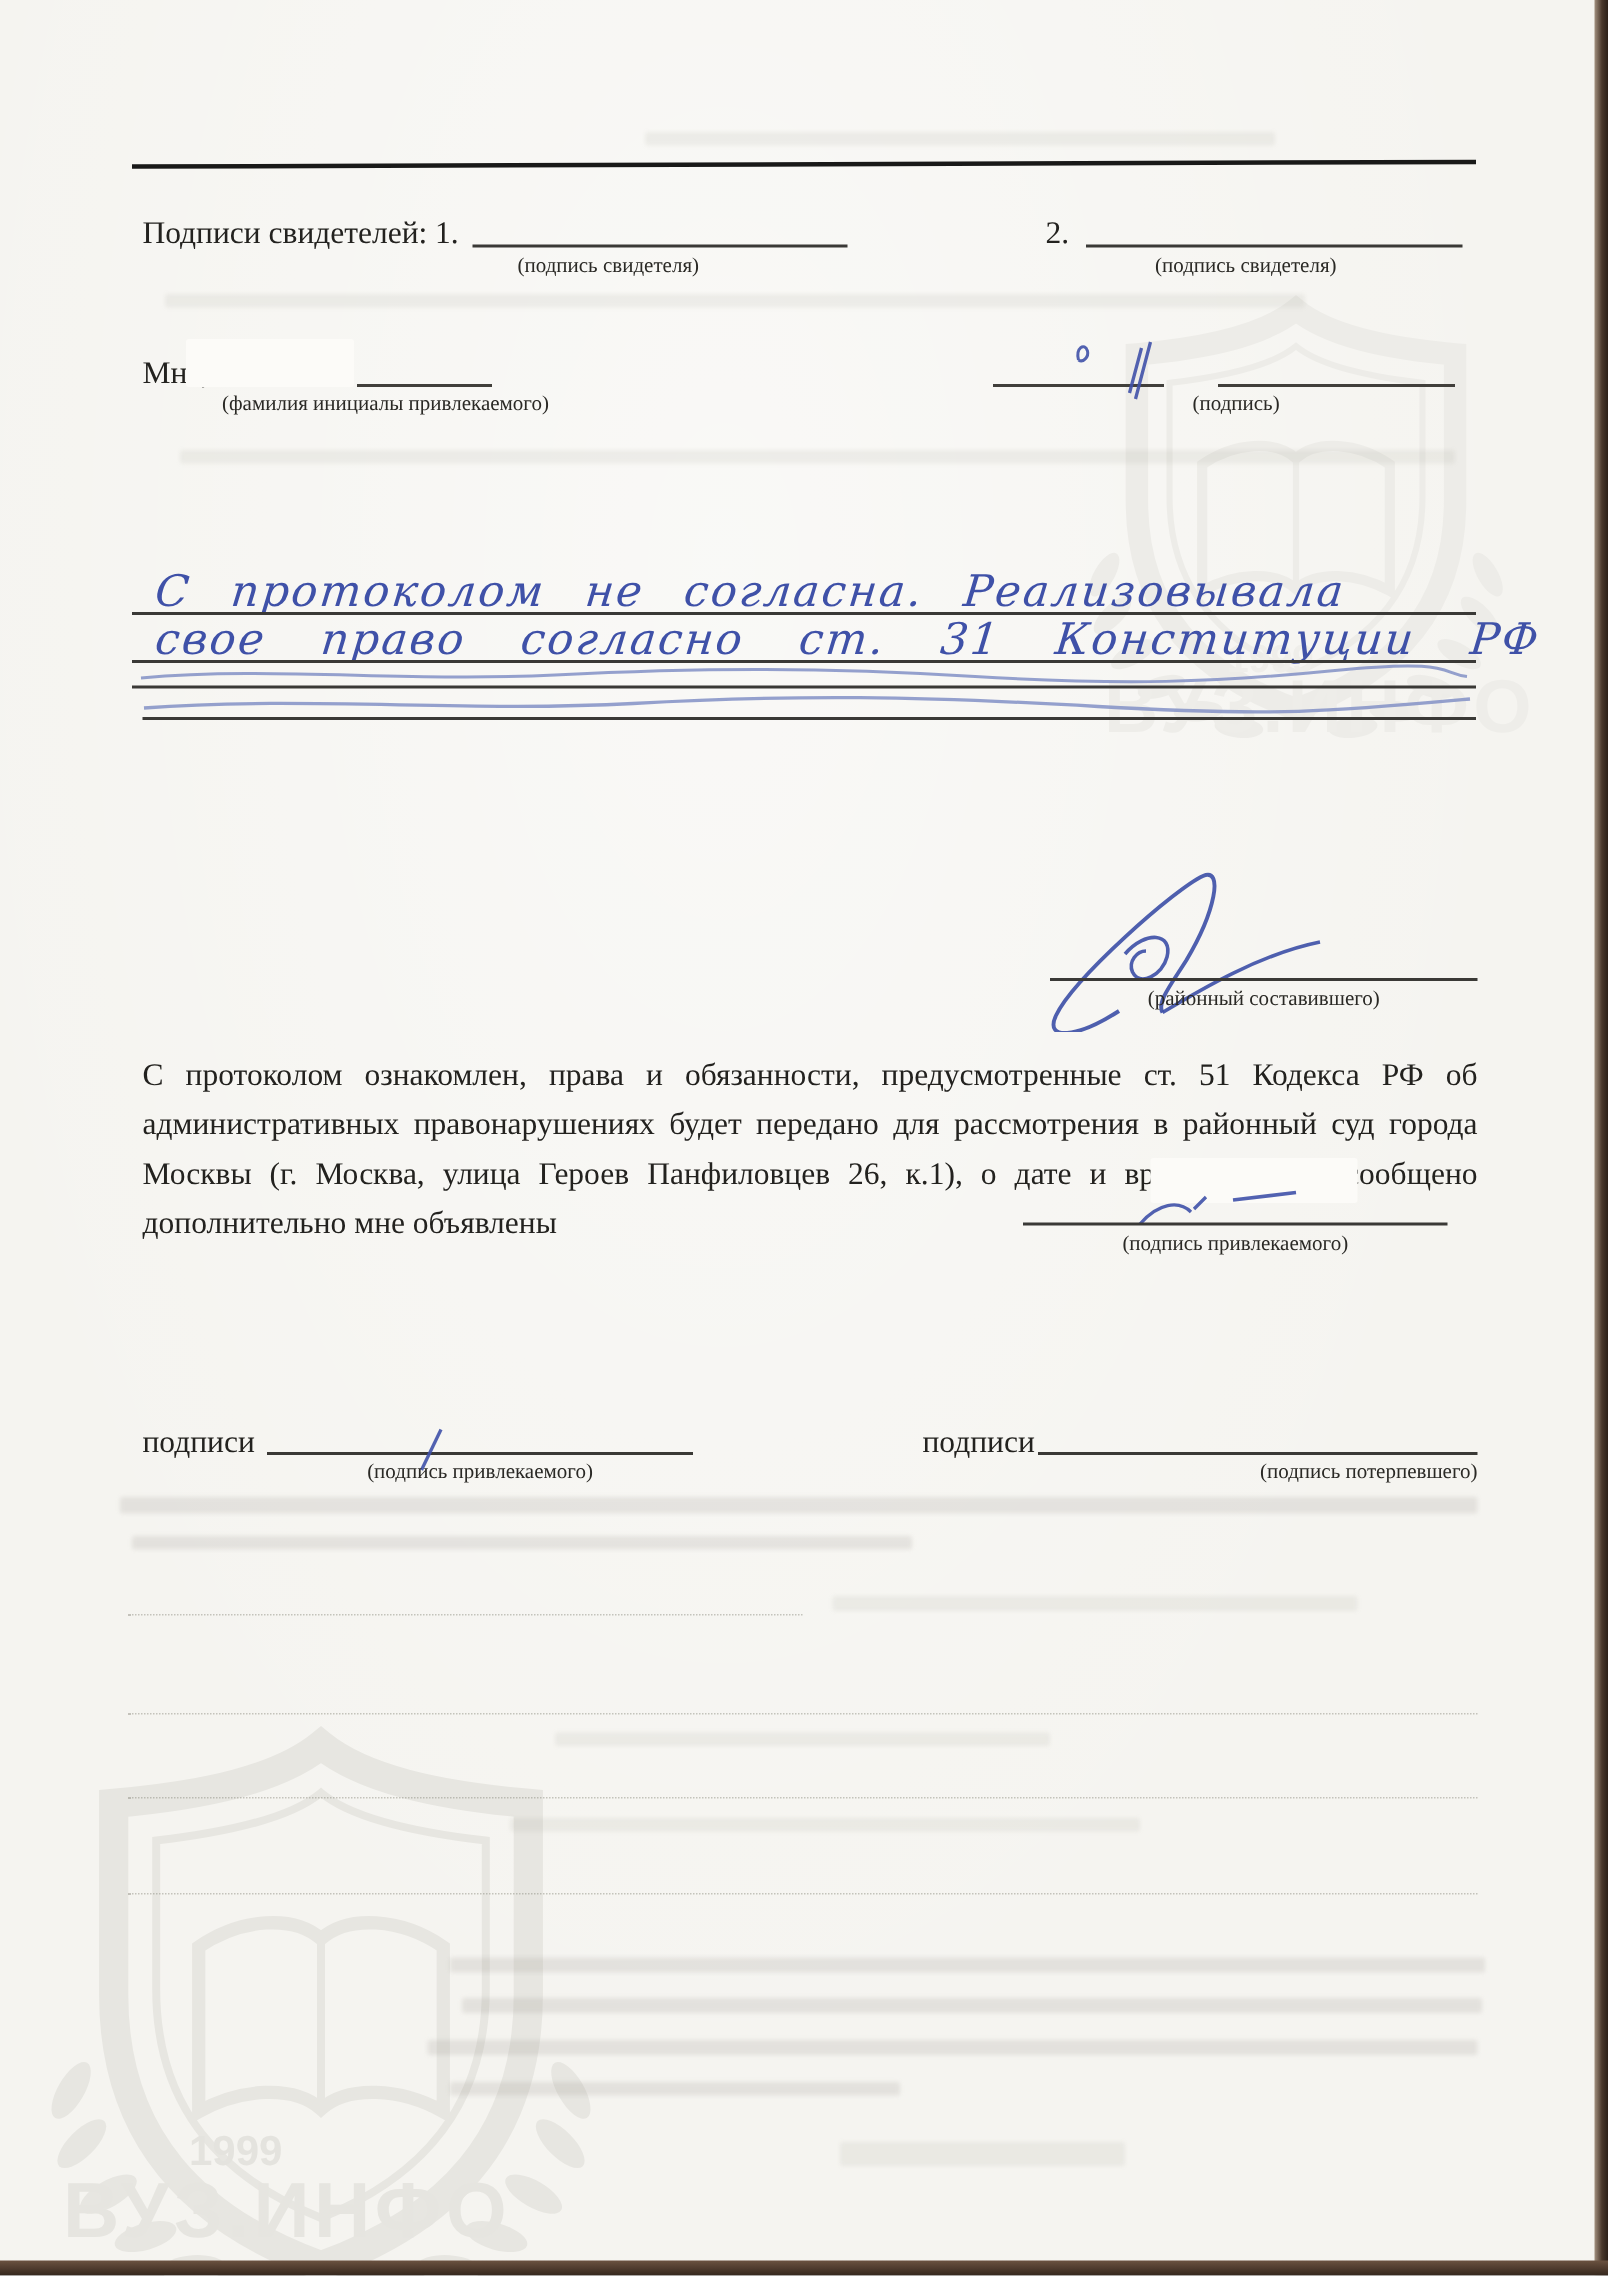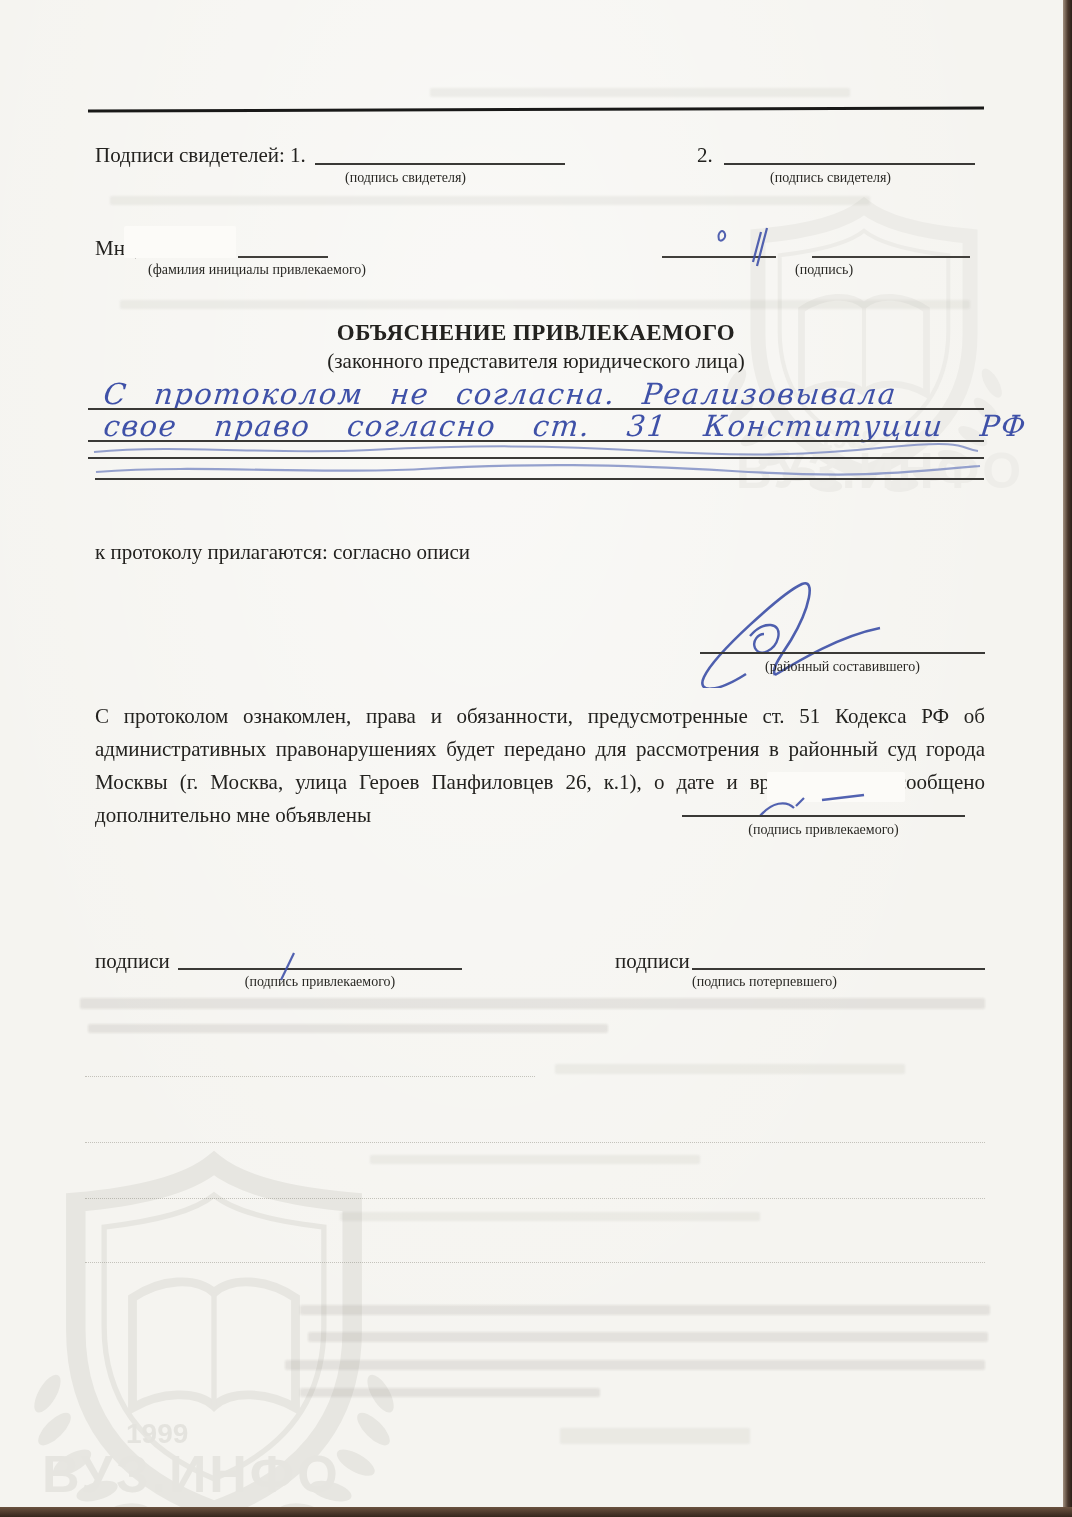--- a/index.html
+++ b/index.html
@@ -131,37 +131,34 @@
   <div class="rule thin" style="left:238px;top:256px;width:90px"></div>
   <div class="rule thin" style="left:662px;top:256px;width:114px"></div>
   <div class="rule thin" style="left:812px;top:256px;width:158px"></div>
   <svg class="abs" style="left:705px;top:222px" width="80" height="52" viewBox="0 0 80 52">
     <path d="M14 18 C 12 10, 18 6, 20 12 C 21 16, 17 20, 14 18" fill="none" stroke="#3f51a8" stroke-width="2" opacity=".9"></path>
     <path d="M62 6 L52 44 M56 10 L48 40" fill="none" stroke="#3f51a8" stroke-width="2.2" opacity=".9"></path>
   </svg>
   <div class="abs caption" style="left:148px;top:262px">(фамилия инициалы привлекаемого)</div>
   <div class="abs caption" style="left:795px;top:262px">(подпись)</div>
 
-  <div class="abs doc-title" style="left:88px;top:320px;width:896px">ОБЪЯСНЕНИЕ ПРИВЛЕКАЕМОГО</div>
-  <div class="abs doc-subtitle" style="left:88px;top:349px;width:896px">(законного представителя юридического лица)</div>
 
   <div class="abs handwriting" style="left:102px;top:377px;color:#3f51a8;word-spacing:16px">С протоколом не согласна. Реализовывала</div>
   <div class="rule" style="left:88px;top:408px;width:896px"></div>
   <div class="abs handwriting" style="left:102px;top:409px;color:#3f51a8;word-spacing:26px">свое право согласно ст. 31 Конституции РФ</div>
   <div class="rule" style="left:88px;top:440px;width:896px"></div>
   <svg class="abs" style="left:90px;top:442px" width="892" height="15" viewBox="0 0 892 15">
     <path d="M4 10 C 90 2, 180 13, 280 8 S 460 3, 560 9 S 720 13, 800 5 S 870 7, 888 9" fill="none" stroke="#8290c5" stroke-width="2" opacity=".85"></path>
   </svg>
   <div class="rule" style="left:88px;top:457px;width:896px"></div>
   <svg class="abs" style="left:92px;top:460px" width="892" height="18" viewBox="0 0 892 18">
     <path d="M4 12 C 110 4, 220 15, 330 9 S 520 4, 640 11 S 800 14, 888 6" fill="none" stroke="#8290c5" stroke-width="2.2" opacity=".85"></path>
   </svg>
   <div class="rule" style="left:95px;top:478px;width:889px"></div>
 
-  <div class="abs body-text" style="left:95px;top:537px">к протоколу прилагаются: согласно описи</div>
 
   <svg class="abs" style="left:688px;top:578px" width="210" height="110" viewBox="0 0 210 110">
     <path d="M58 96 C 30 114, 8 116, 16 99 C 28 74, 96 14, 114 6 C 128 0, 122 30, 103 62 C 93 78, 83 90, 87 97" fill="none" stroke="#3f51a8" stroke-width="2.6" opacity=".92"></path>
     <path d="M62 58 C 76 42, 94 44, 90 60 C 87 72, 72 80, 67 70 C 64 63, 70 56, 76 56" fill="none" stroke="#3f51a8" stroke-width="2.4" opacity=".92"></path>
     <path d="M87 97 C 112 82, 152 58, 192 50" fill="none" stroke="#3f51a8" stroke-width="2.4" opacity=".92"></path>
   </svg>
   <div class="rule" style="left:700px;top:652px;width:285px"></div>
   <div class="abs caption" style="left:700px;top:659px;width:285px;text-align:center">(районный составившего)</div>
 
   <div class="abs body-text just" style="left:95px;top:700px;width:890px;line-height:33px">С протоколом ознакомлен, права и обязанности, предусмотренные ст. 51 Кодекса РФ об административных правонарушениях будет передано для рассмотрения в районный суд города Москвы (г. Москва, улица Героев Панфиловцев 26, к.1), о дате и времени будет сообщено дополнительно мне объявлены</div>
@@ -176,18 +173,18 @@
 
   <div class="abs body-text" style="left:95px;top:946px">подписи</div>
   <div class="rule" style="left:178px;top:968px;width:284px"></div>
   <svg class="abs" style="left:272px;top:950px" width="30" height="34" viewBox="0 0 30 34">
     <path d="M22 3 L9 30" fill="none" stroke="#3f51a8" stroke-width="2.2" opacity=".9"></path>
   </svg>
   <div class="abs caption" style="left:178px;top:974px;width:284px;text-align:center">(подпись привлекаемого)</div>
 
   <div class="abs body-text" style="left:615px;top:946px">подписи</div>
   <div class="rule" style="left:692px;top:968px;width:293px"></div>
-  <div class="abs caption" style="left:692px;top:974px;width:293px;text-align:left">(подпись потерпевшего)</div>
+  <div class="abs caption" style="left:692px;top:974px;width:293px;text-align:right">(подпись потерпевшего)</div>
 
   <div class="edge-right"></div>
   <div class="edge-bottom"></div>
 
 </div>
 
 </body></html>

